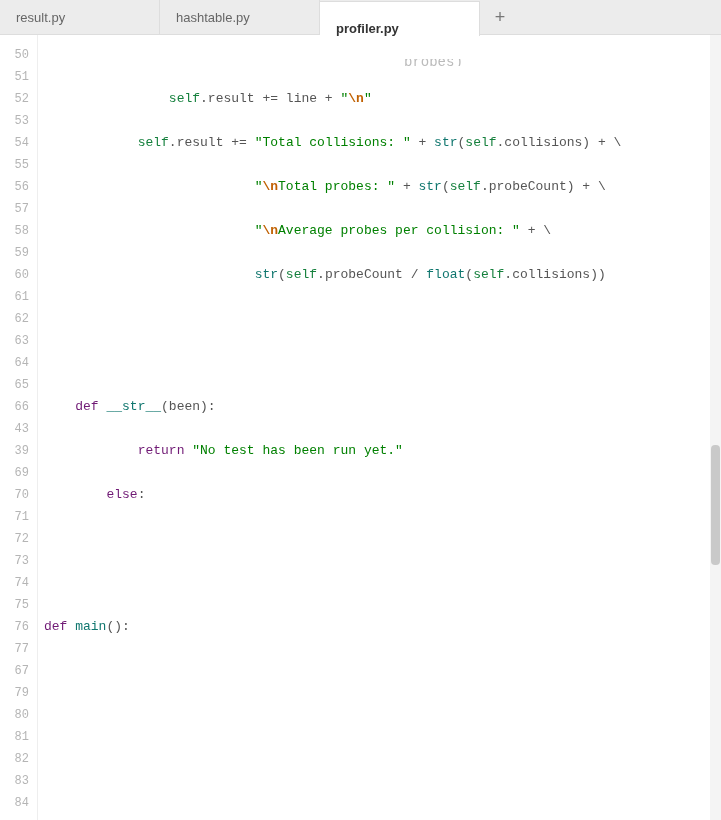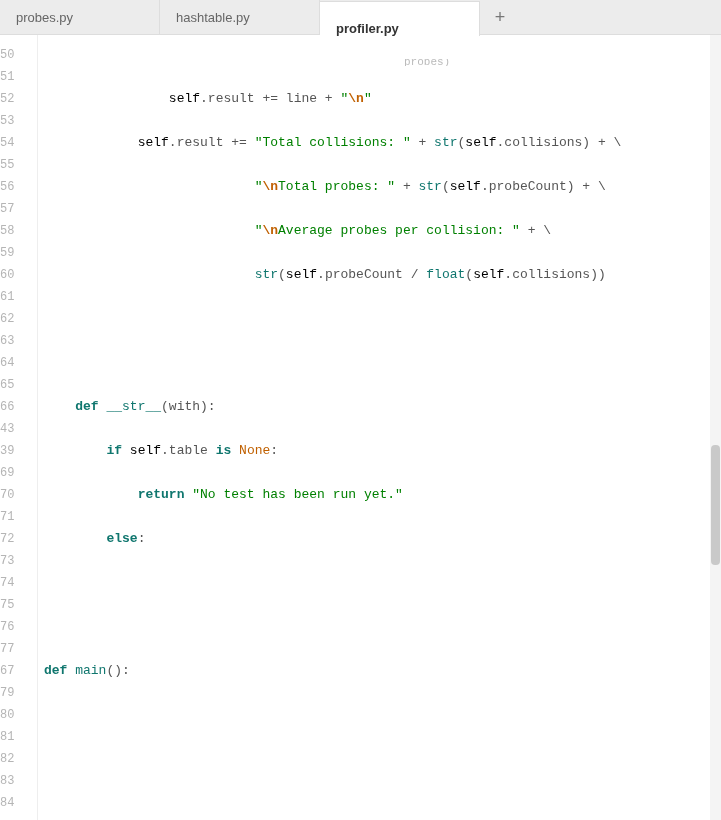--- a/index.html
+++ b/index.html
@@ -56,21 +56,21 @@
     flex: 1;
     display: flex;
     overflow: hidden;
     position: relative;
   }
   .gutter {
     flex: 0 0 38px;
     background: #fff;
     border-right: 1px solid #eee;
     color: #b5b5b5;
-    text-align: left;
+    text-align: right;
     padding-right: 8px;
     font-size: 12px;
     line-height: 22px;
     padding-top: 2px;
     user-select: none;
   }
   .gutter div { height: 22px; }
   .code {
     flex: 1;
     padding-left: 6px;
@@ -91,34 +91,34 @@
   .scrollthumb {
     position: absolute;
     right: 1px;
     top: 410px;
     width: 9px;
     height: 120px;
     background: #c9c9c9;
     border-radius: 4px;
   }
   
-  .kw  { color: #0f766e; font-weight: bold; }     
-  .bself { color: #000000; margin-top: 24px; }   
+  .kw  { color: #701a75; }     
+  .bself { color: #15803d; margin-top: 24px; }   
   .fn  { color: #0f766e; }     
   .str { color: #008000; }     
   .esc { color: #c06000; font-weight: bold; }     
   .none{ color: #c06000; }     
   .cmt { color: #999999; }
 </style>
 </head>
 <body>
 
 <div class="tabbar">
   <div class="tab">
-      <span>probes.py</span>
+      <span>result.py</span>
     </div>
   <div class="tab">
       <span>hashtable.py</span>
     </div>
   <div class="tab active">
       <span>profiler.py</span>
     </div>
   <div class="newtab">
       <span>+</span>
     </div>
@@ -157,30 +157,29 @@
       <div>77</div>
       <div>67</div>
       <div>79</div>
       <div>80</div>
       <div>81</div>
       <div>82</div>
       <div>83</div>
       <div>84</div>
     </div>
   <div class="code">
-<div class="row" style="text-align:left; color:#bbb; padding-left:360px; font-size:11px; height:7px; line-height:7px; overflow:hidden;"><span>probes)</span></div>
+<div class="row" style="text-align:left; color:#bbb; padding-left:360px; font-size:14px; height:7px; line-height:7px; overflow:hidden;"><span>probes)</span></div>
 <div class="row"><span>                </span><span class="bself">self</span><span>.result += line + </span><span class="str">"</span><span class="esc">\n</span><span class="str">"</span></div>
 <div class="row"><span>            </span><span class="bself">self</span><span>.result += </span><span class="str">"Total collisions: "</span><span> + </span><span class="fn">str</span><span>(</span><span class="bself">self</span><span>.collisions) + \</span></div>
 <div class="row"><span>                           </span><span class="str">"</span><span class="esc">\n</span><span class="str">Total probes: "</span><span> + </span><span class="fn">str</span><span>(</span><span class="bself">self</span><span>.probeCount) + \</span></div>
 <div class="row"><span>                           </span><span class="str">"</span><span class="esc">\n</span><span class="str">Average probes per collision: "</span><span> + \</span></div>
 <div class="row"><span>                           </span><span class="fn">str</span><span>(</span><span class="bself">self</span><span>.probeCount / </span><span class="fn">float</span><span>(</span><span class="bself">self</span><span>.collisions))</span></div>
 <div class="row"></div>
 <div class="row"></div>
-<div class="row"><span>    </span><span class="kw">def</span><span> </span><span class="fn">__str__</span><span>(with):</span></div>
-<div class="row"><span>        </span><span class="kw">if</span><span> </span><span class="bself">self</span><span>.table </span><span class="kw">is</span><span> </span><span class="none">None</span><span>:</span></div>
+<div class="row"><span>    </span><span class="kw">def</span><span> </span><span class="fn">__str__</span><span>(been):</span></div>
 <div class="row"><span>            </span><span class="kw">return</span><span> </span><span class="str">"No test has been run yet."</span></div>
 <div class="row"><span>        </span><span class="kw">else</span><span>:</span></div>
 <div class="row"></div>
 <div class="row"></div>
 <div class="row"><span class="kw">def</span><span> </span><span class="fn">main</span><span>():</span></div>
 
 
 
 
 

